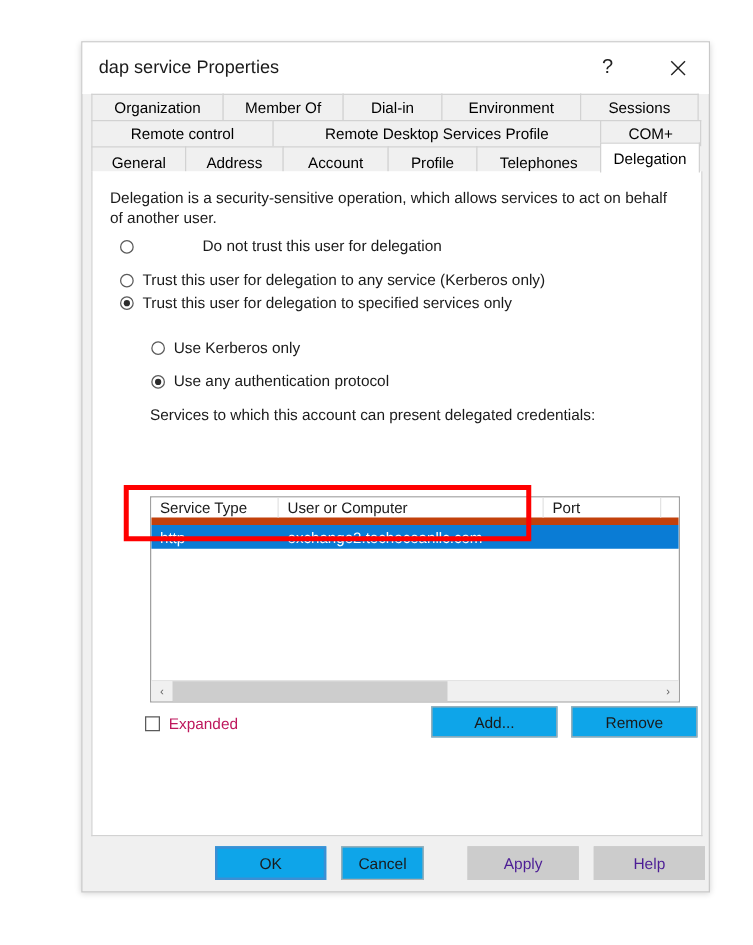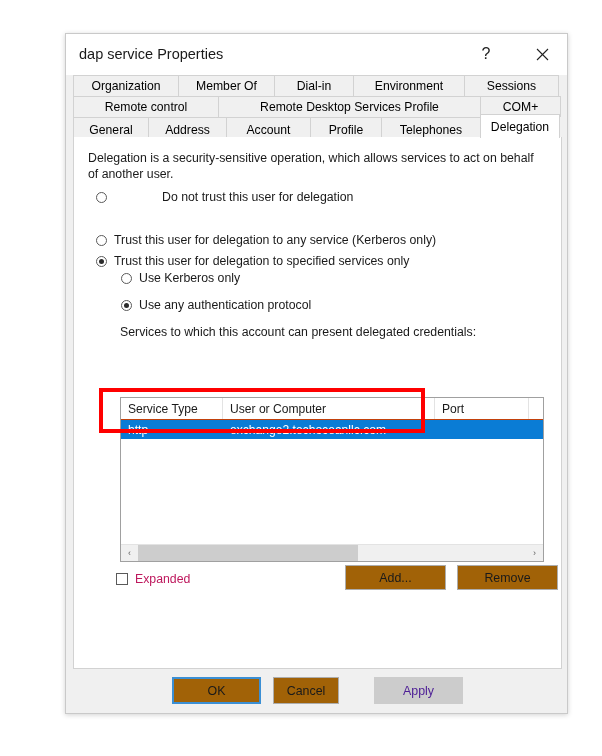--- a/index.html
+++ b/index.html
@@ -170,21 +170,21 @@
     height: 165px;
     background: #ffffff;
     border: 1px solid #a0a0a0;
     box-sizing: border-box;
     overflow: hidden;
   }
   .lv-header {
     display: flex;
     height: 22px;
     background: #ffffff;
-    border-bottom: 1px solid #c2410c;
+    border-bottom: 6px solid #c2410c;
     box-sizing: border-box;
   }
   .lv-th {
     font-size: 12.1px;
     color: #1a1a1a;
     display: flex;
     align-items: center;
     padding-left: 7px;
     border-right: 1px solid #e3e3e3;
     box-sizing: border-box;
@@ -273,21 +273,21 @@
     height: 12px;
     border: 1px solid #5a5a5a;
     background: #ffffff;
     margin-right: 7px;
     box-sizing: border-box;
     flex: none;
   }
 
   
   .btn {
-    background: #a16207;
+    background: #0ea5e9;
     border: 1px solid #adadad;
     font-size: 12.4px;
     color: #1a1a1a;
     display: flex;
     align-items: center;
     justify-content: center;
     box-sizing: border-box;
     cursor: default;
     white-space: nowrap;
   }
@@ -387,26 +387,26 @@
 
     <div class="tabbody">
 
       <div class="desc">Delegation is a security-sensitive operation, which allows services to act on behalf of another user.</div>
 
       <div class="radio-row" style="left:22px; top:53px;gap:48px;">
         <span class="radio"></span>
         <span>Do not trust this user for delegation</span>
       </div>
 
-      <div class="radio-row" style="left:22px; top:80px;margin-top:16px;">
+      <div class="radio-row" style="left:22px; top:80px;">
         <span class="radio"></span>
         <span>Trust this user for delegation to any service (Kerberos only)</span>
       </div>
 
-      <div class="radio-row" style="left:22px; top:117px;align-items:center;">
+      <div class="radio-row" style="left:22px; top:98px;align-items:center;">
         <span class="radio checked"></span>
         <span>Trust this user for delegation to specified services only</span>
       </div>
 
       <div class="radio-row" style="left:47px; top:134px;">
         <span class="radio"></span>
         <span>Use Kerberos only</span>
       </div>
 
       <div class="radio-row" style="left:47px; top:161px;">
@@ -448,19 +448,20 @@
 
       <div class="btn btn-add">Add...</div>
       <div class="btn btn-remove">Remove</div>
 
     </div>
 
     <div class="footer">
       <div class="btn default btn-ok">OK</div>
       <div class="btn btn-cancel">Cancel</div>
       <div class="btn disabled btn-apply">Apply</div>
+      <div class="btn disabled btn-help">Help</div>
     </div>
 
   </div>
 
   <div id="annotation"></div>
 
 </div>
 
 </body></html>

